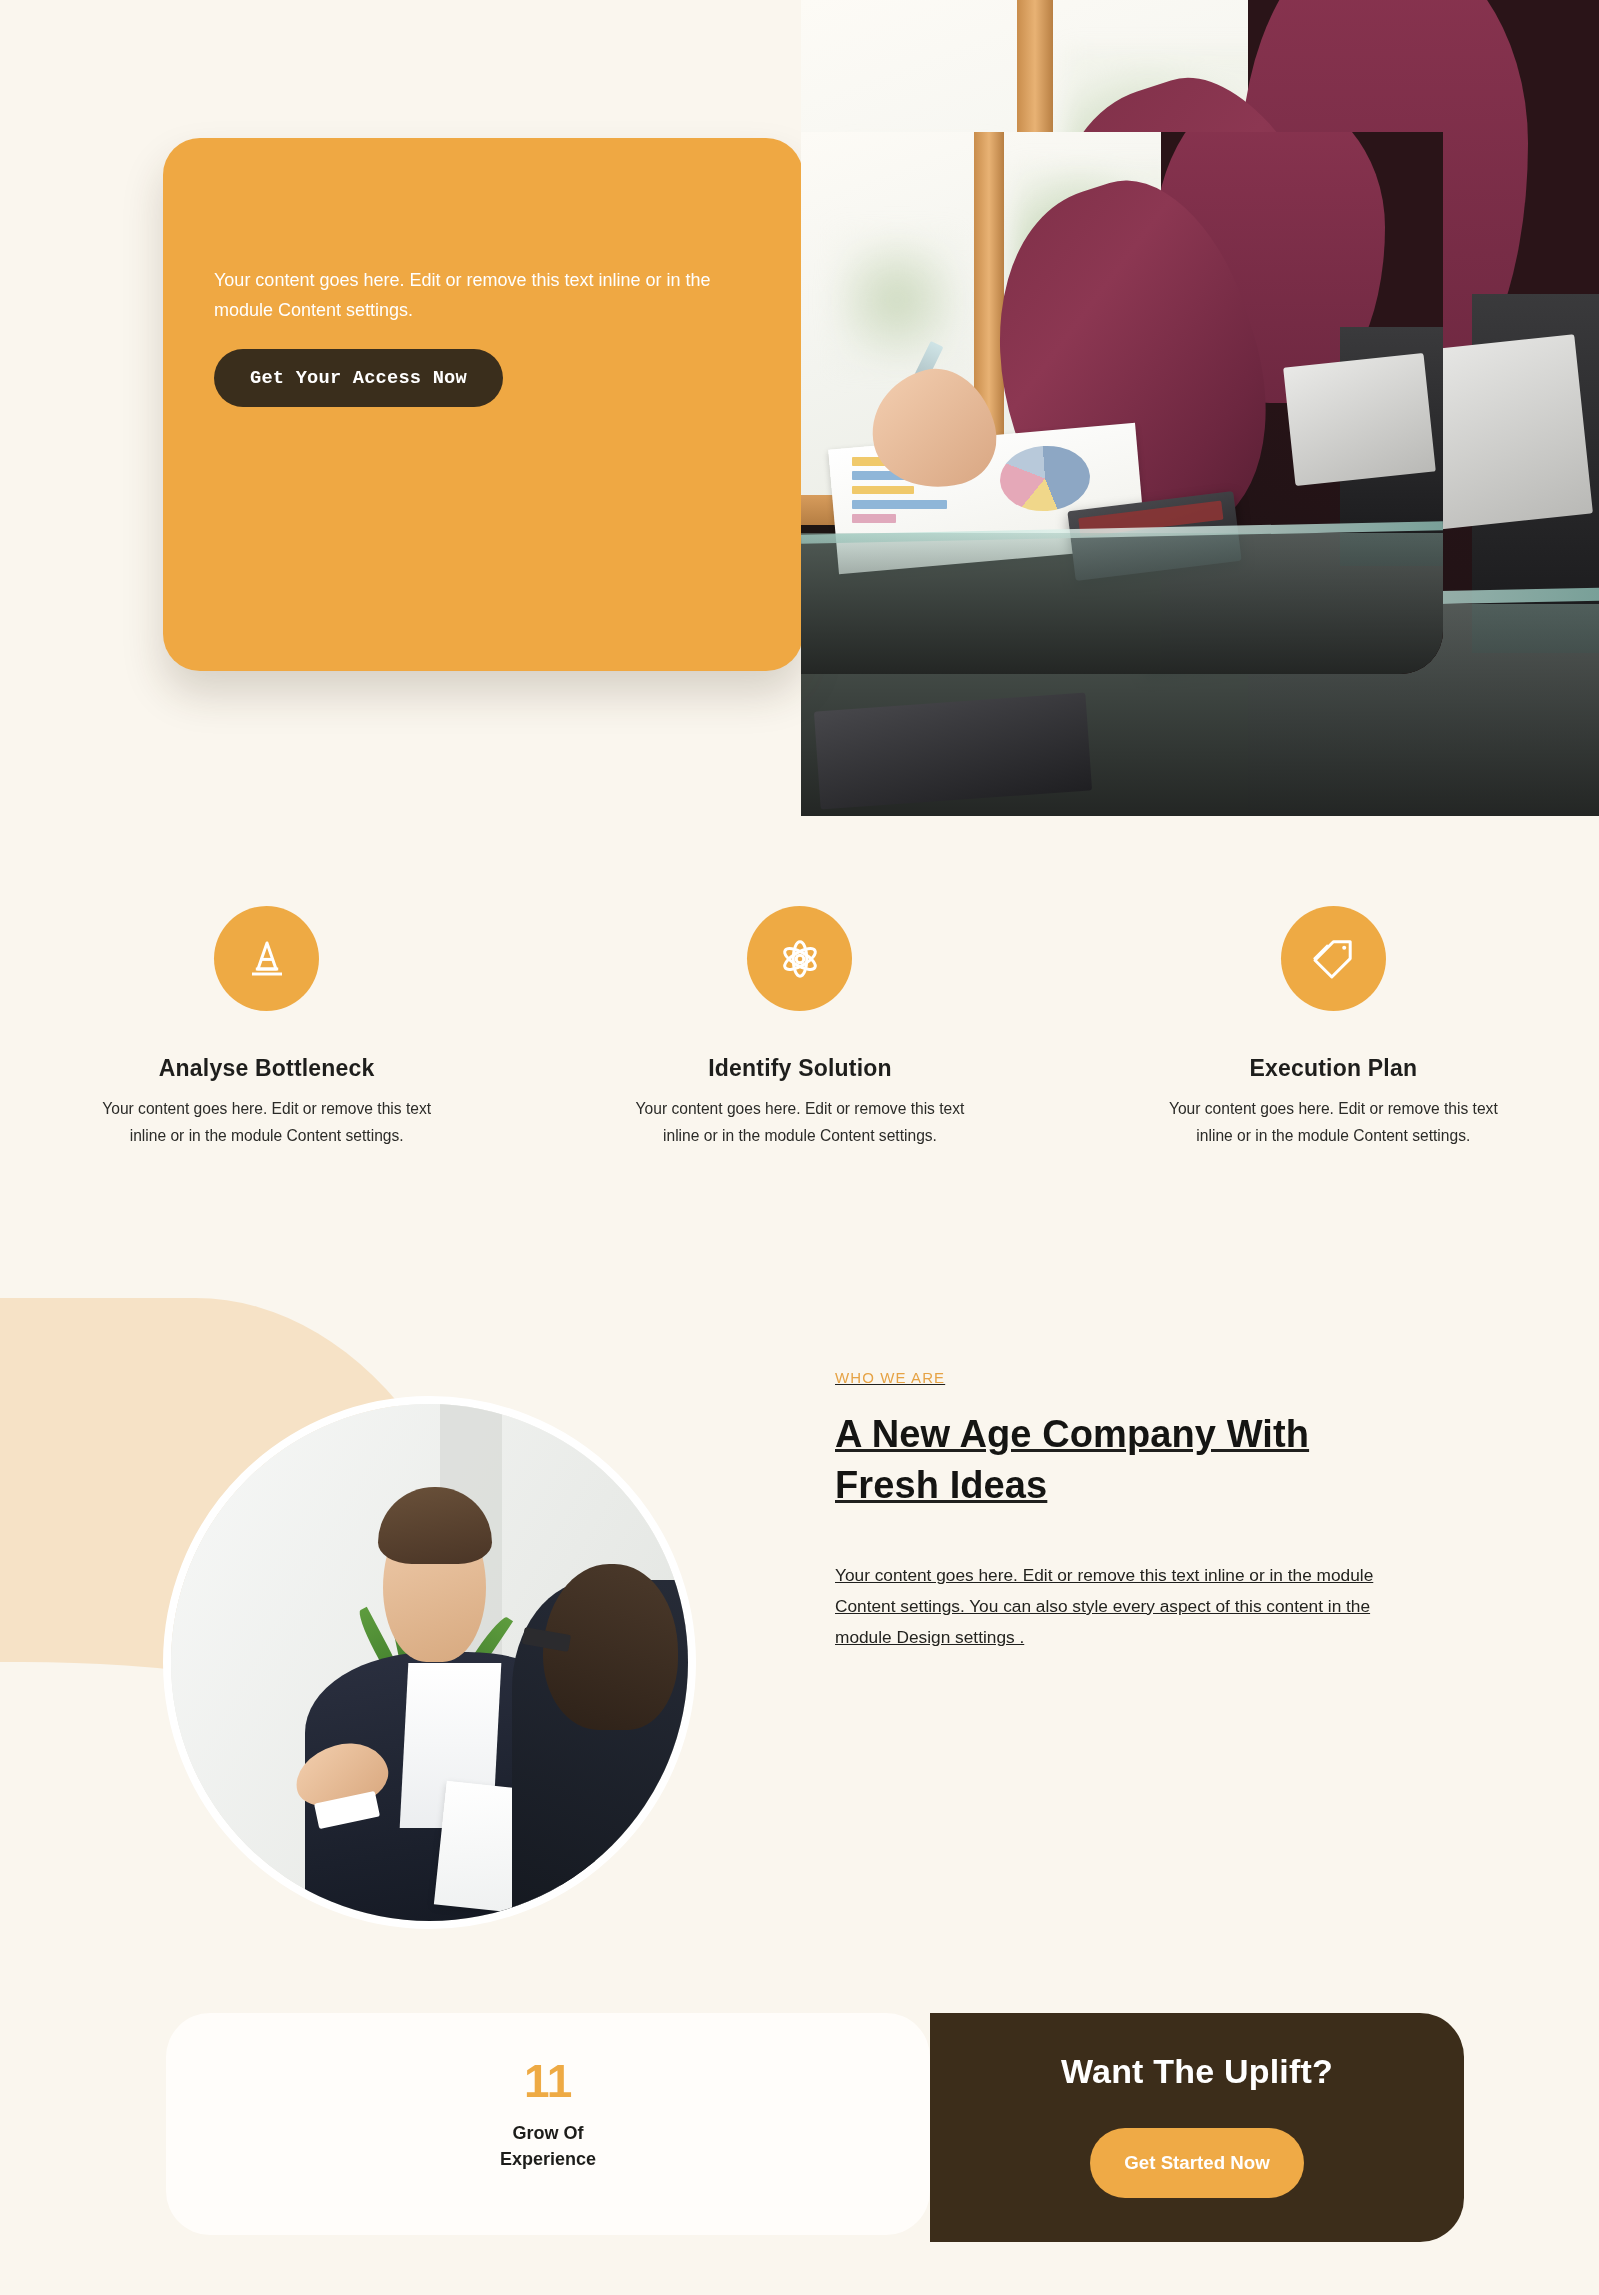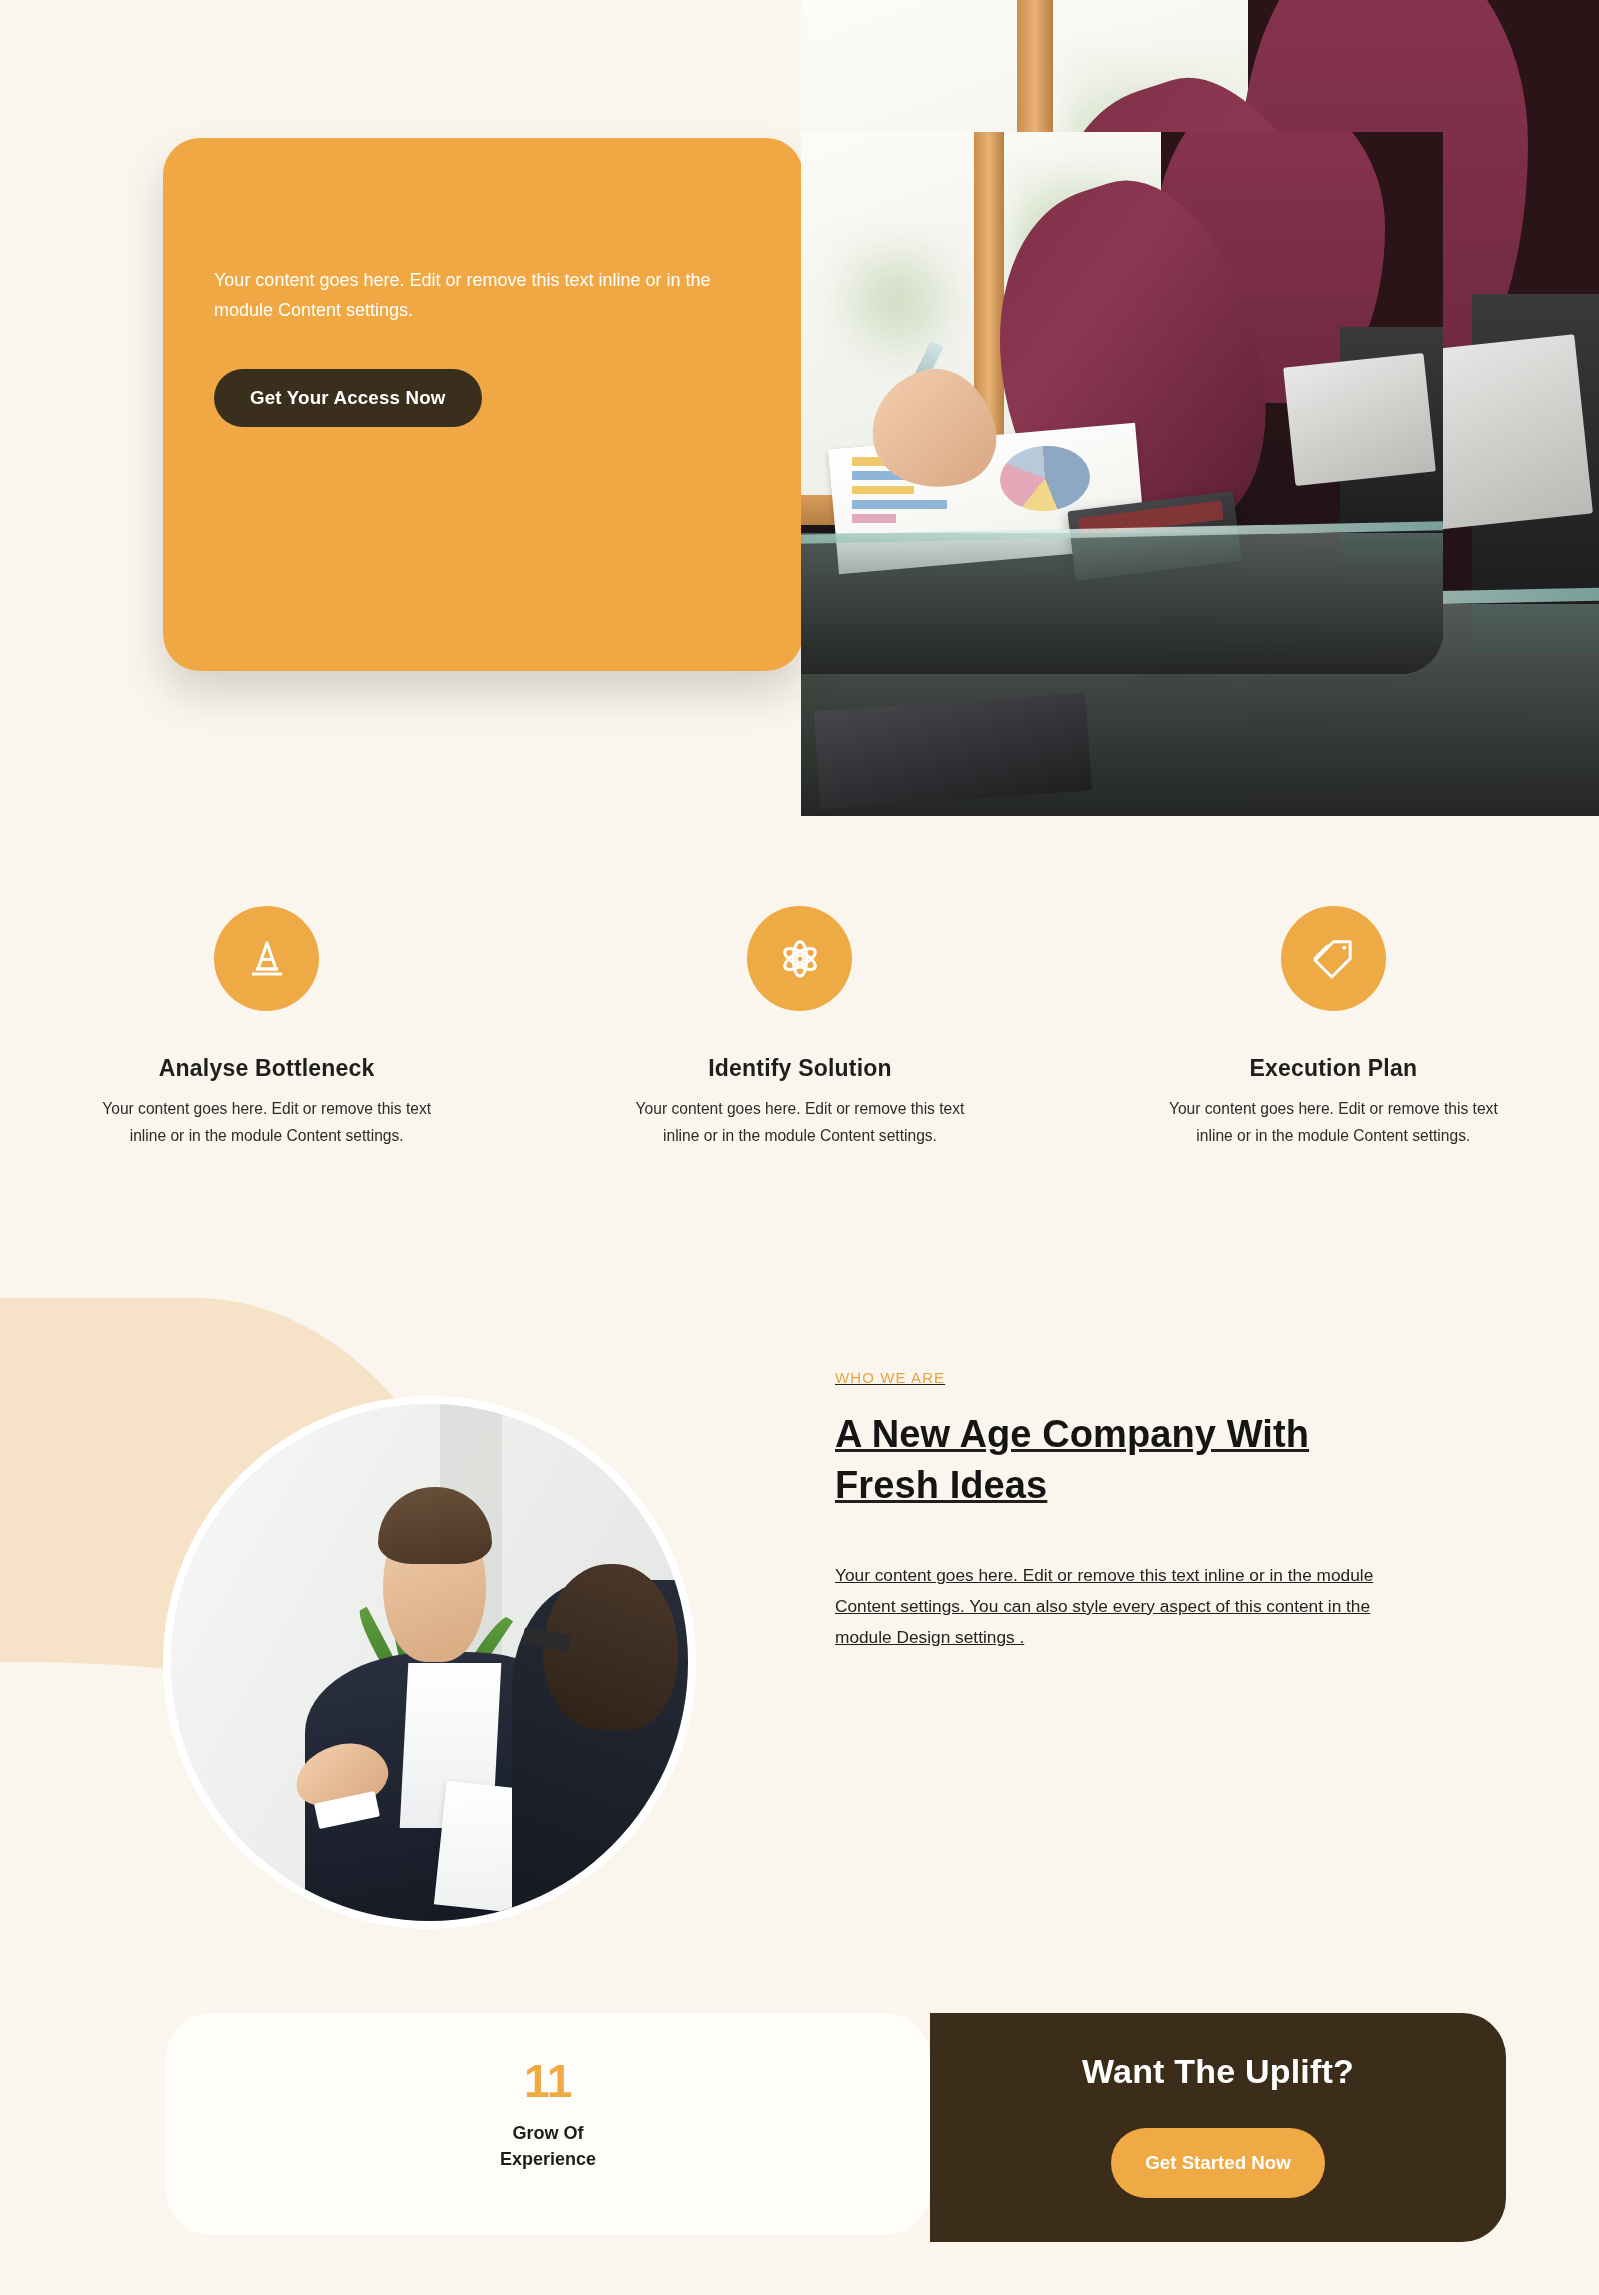--- a/index.html
+++ b/index.html
@@ -28,23 +28,23 @@
   .hero-card-inner{ position:absolute; left:51px; top:84px; right:53px; }
   .hero-title{
     font-size:49px; line-height:1.34; font-weight:700; color:#ffffff;
     letter-spacing:0.2px;
   }
   .hero-sub{
     margin-top:44px; font-size:18px; line-height:1.65; color:#ffffff;
     max-width:533px; font-weight:400;
   }
   .hero-btn{
-    margin-top:44px; display:inline-block;
+    margin-top:24px; display:inline-block;
     background:#3a2e1c; color:#ffffff; border:none; cursor:pointer;
-    font-family:Liberation Sans, sans-serif; font-size:18.7px; font-weight:600;
+    font-family:Liberation Mono, monospace; font-size:18.7px; font-weight:600;
     padding:18px 36px; border-radius:36px; letter-spacing:0.2px;
   }
 
   .hero-inset-photo{
     position:absolute; left:801px; top:132px; width:642px; height:542px;
     border-radius:0 0 43px 0; overflow:hidden; z-index:4;
     background:#2b1d1c;
   }
   .hero-inset-photo .ph{ position:absolute; inset:0; }
 
@@ -265,21 +265,21 @@
   }
   .stat{ flex:1; text-align:center; }
   .stat-num{
     font-size:46px; font-weight:700; color:#eeaa44; letter-spacing:-0.4px;
   }
   .stat-label{
     margin-top:12.4px; font-size:18px; font-weight:700; line-height:1.45;
     color:#1d1d1a;
   }
   .cta-card{
-    position:absolute; left:930px; top:0; width:576px; height:229px;
+    position:absolute; left:930px; top:0; width:534px; height:229px;
     background:#3c2d1a; border-radius:0 44px 44px 0;
     text-align:center; padding-top:39px;
   }
   .cta-title{
     font-size:34px; font-weight:700; color:#ffffff; letter-spacing:0.2px;
   }
   .cta-btn{
     margin-top:37px; display:inline-block; background:#efaa46; color:#ffffff;
     border:none; cursor:pointer; font-family:inherit;
     font-size:18.7px; font-weight:600; padding:24px 34px; border-radius:36px;

